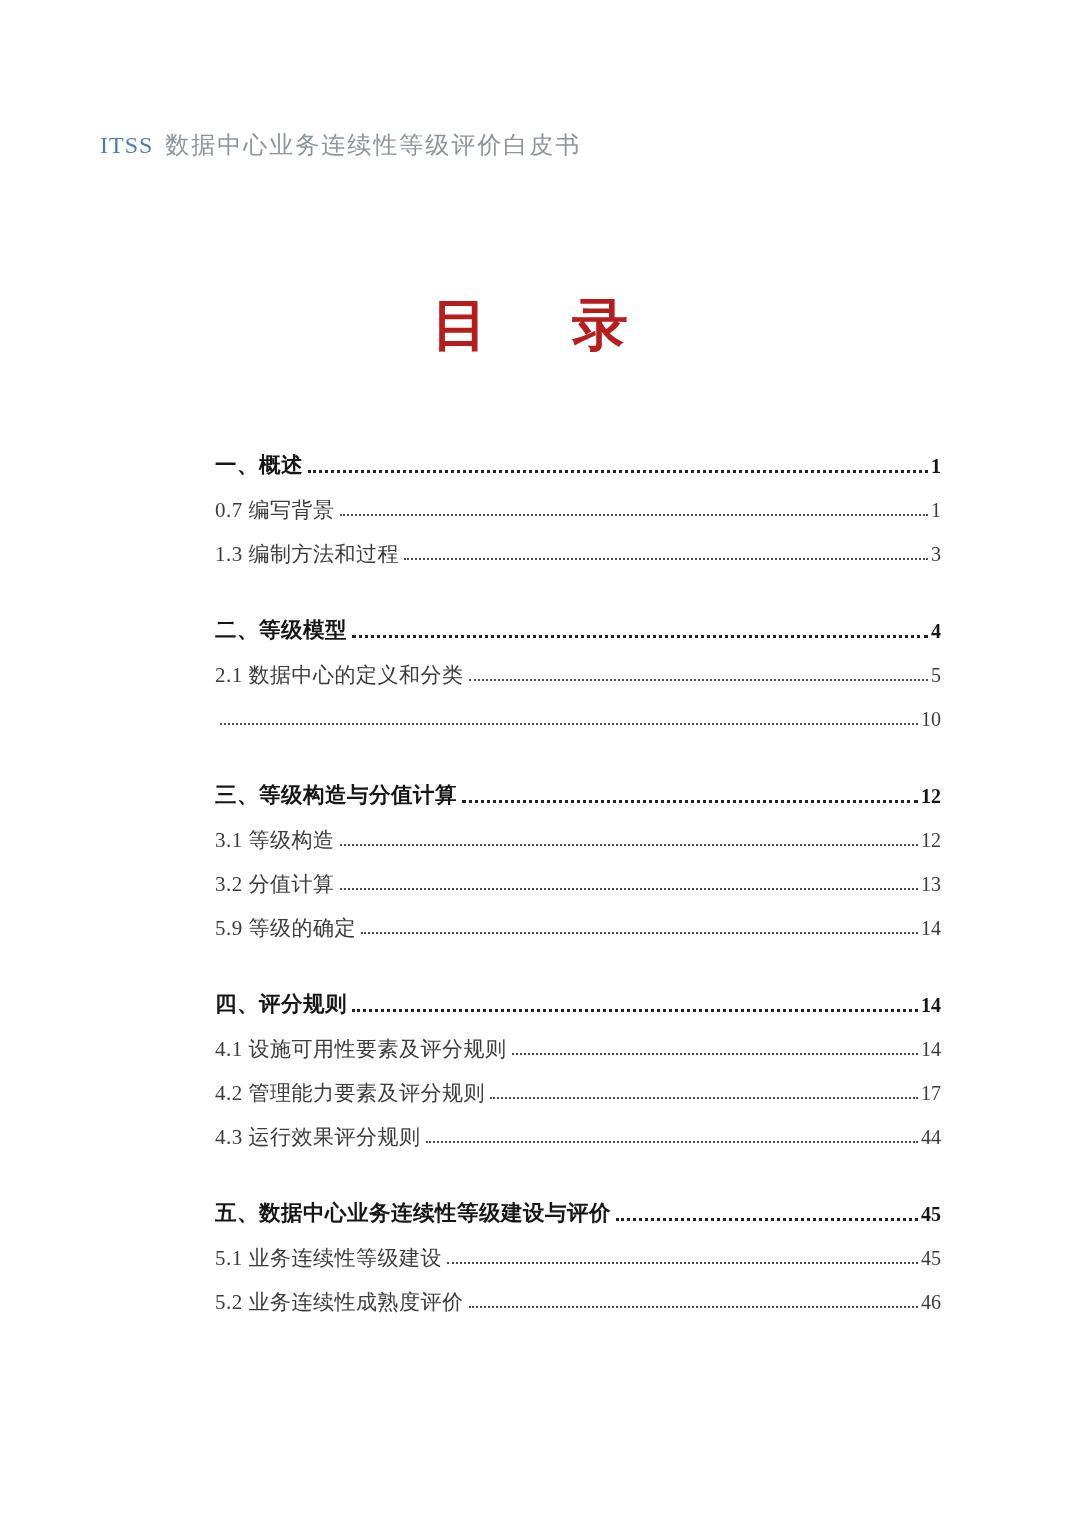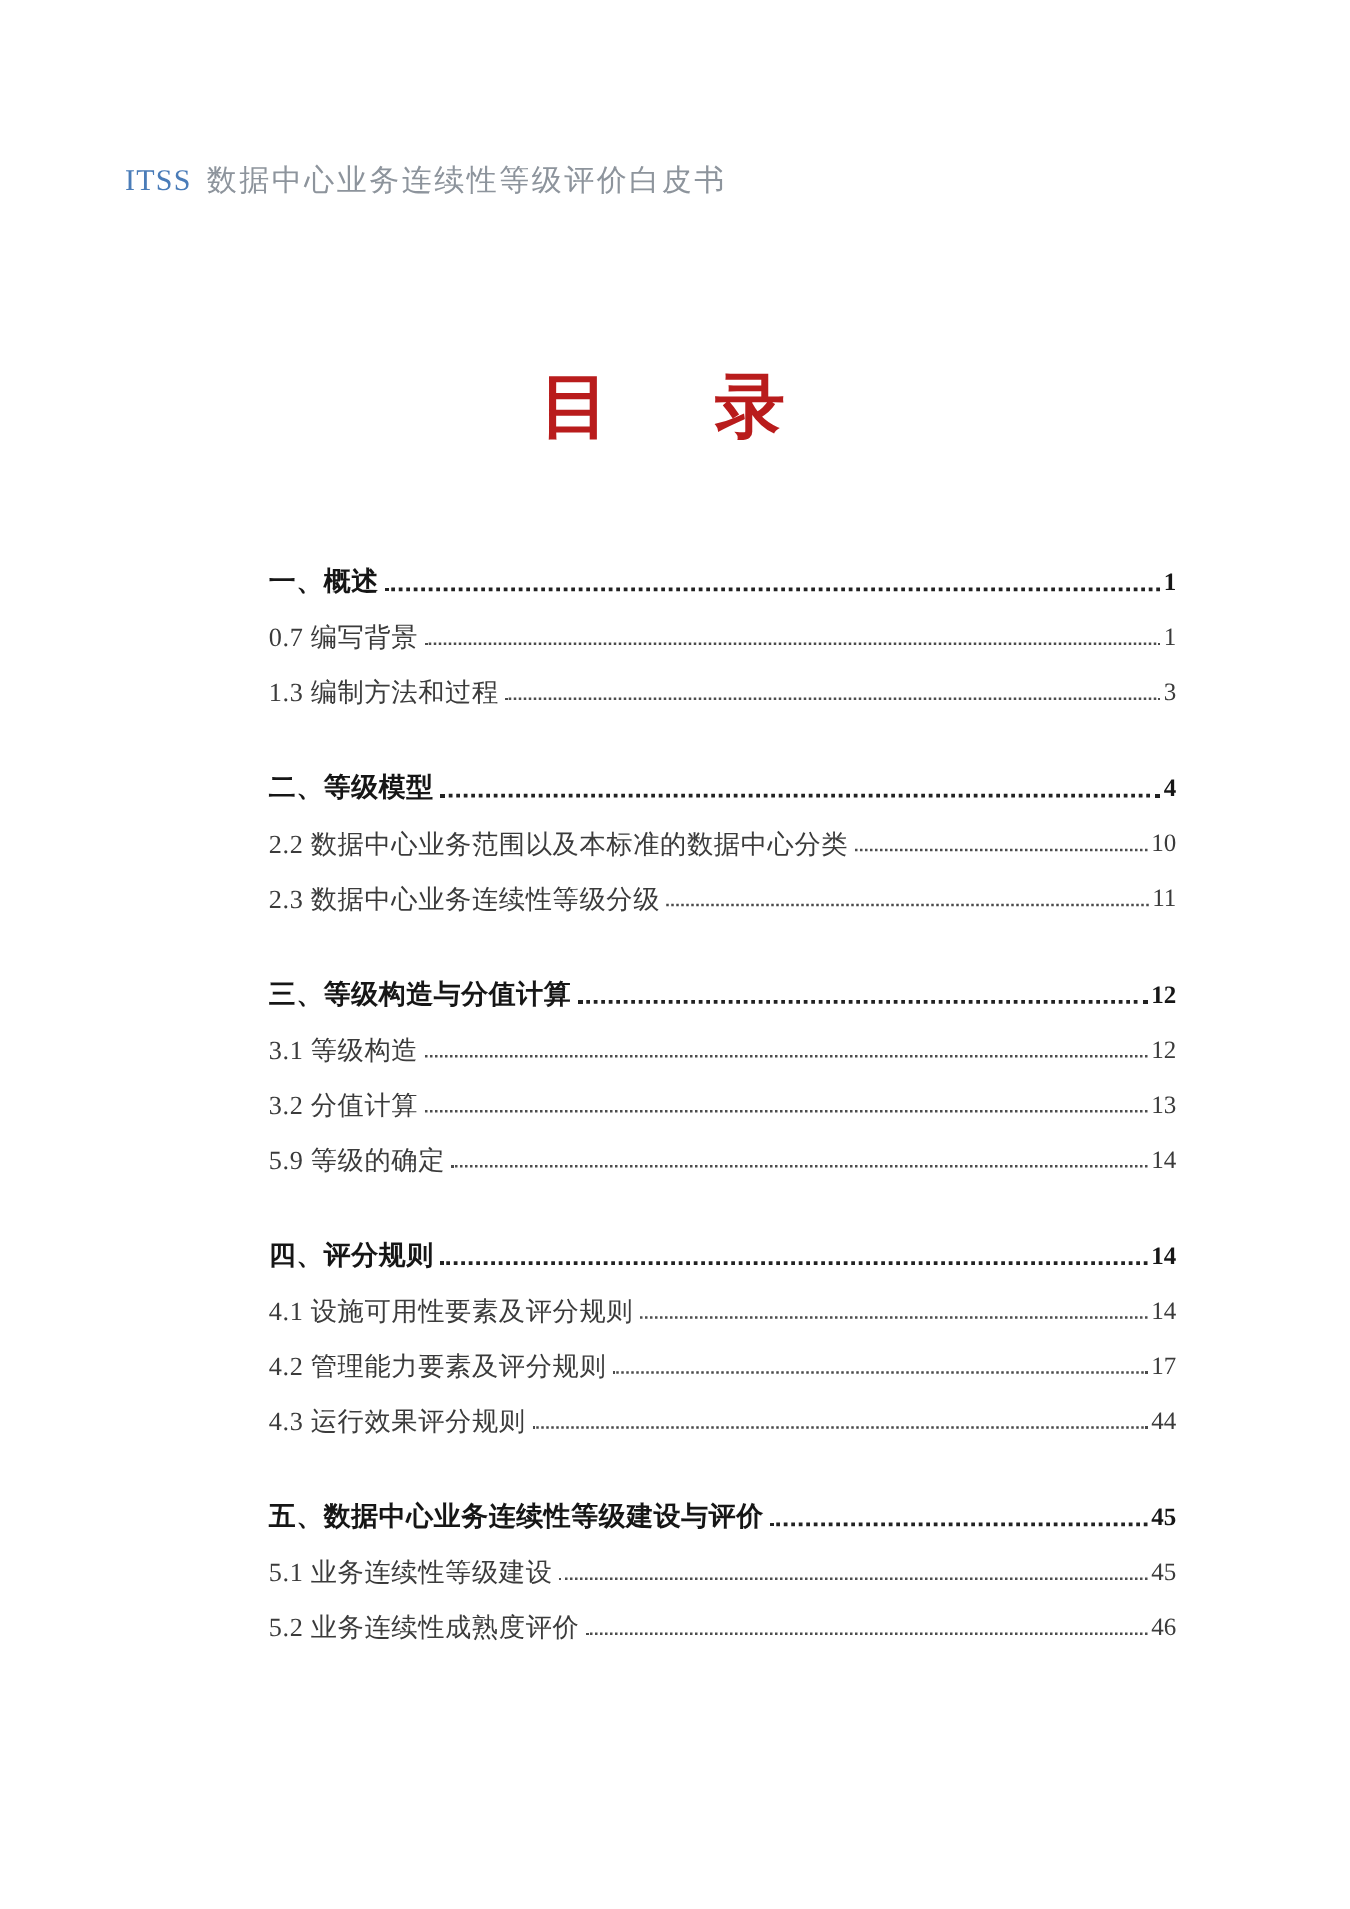--- a/index.html
+++ b/index.html
@@ -123,29 +123,28 @@
           <span class="toc-page">3</span>
         </div>
       </div>
       <div class="toc-group">
         <div class="toc-row heading">
           <span class="toc-label">二、等级模型</span>
           <span class="toc-dots"></span>
           <span class="toc-page">4</span>
         </div>
         <div class="toc-row item">
-          <span class="toc-label">2.2 数据中心业务范围以及本标准的数据中心分类</span>
+          <span class="toc-label">2.1 数据中心的定义和分类</span>
+          <span class="toc-dots"></span>
+          <span class="toc-page">5</span>
+        </div>
+        <div class="toc-row item">
           <span class="toc-dots"></span>
           <span class="toc-page">10</span>
         </div>
-        <div class="toc-row item">
-          <span class="toc-label">2.3 数据中心业务连续性等级分级</span>
-          <span class="toc-dots"></span>
-          <span class="toc-page">11</span>
-        </div>
       </div>
       <div class="toc-group">
         <div class="toc-row heading">
           <span class="toc-label">三、等级构造与分值计算</span>
           <span class="toc-dots"></span>
           <span class="toc-page">12</span>
         </div>
         <div class="toc-row item">
           <span class="toc-label">3.1 等级构造</span>
           <span class="toc-dots"></span>

